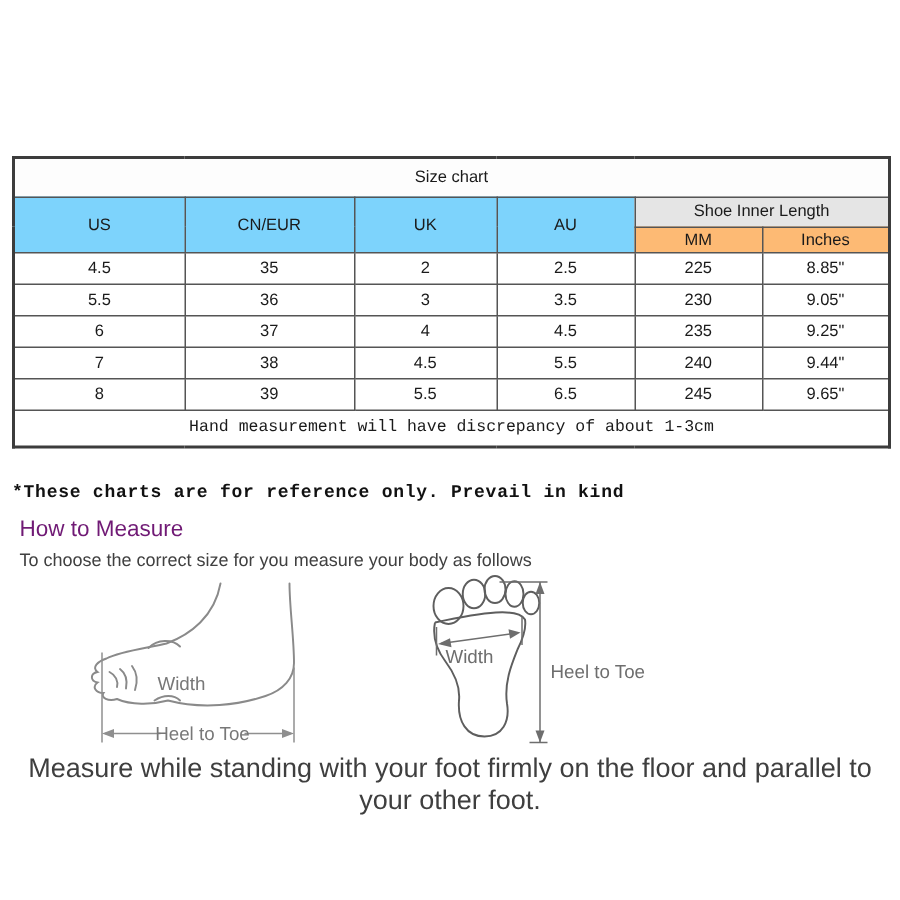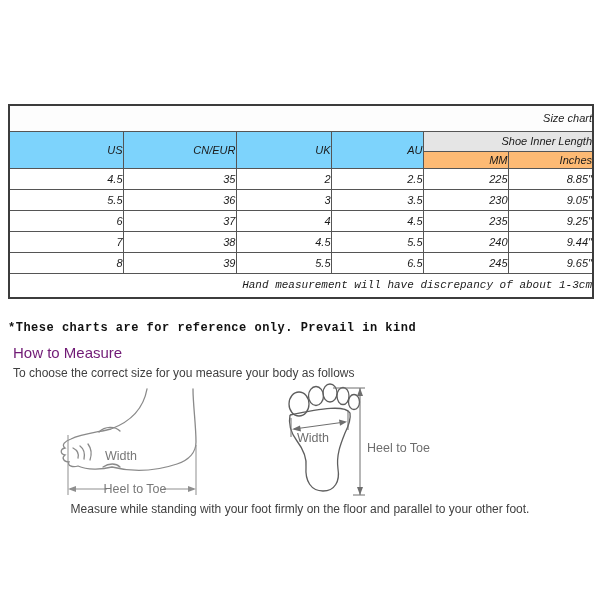--- a/index.html
+++ b/index.html
@@ -3,41 +3,41 @@
 <meta charset="utf-8">
 <style>
   * { margin:0; padding:0; box-sizing:border-box; }
   html,body { width:600px; height:600px; background:#ffffff; overflow:hidden;
               font-family:"Liberation Sans", sans-serif; position:relative; }
 
   .table-wrap { position:absolute; left:8px; top:104px; width:585px; }
   table.size-table { width:100%; border-collapse:collapse; table-layout:fixed;
                      border:2px solid #3c3c3c; }
   table.size-table td, table.size-table th {
-      border:1px solid #555555; text-align:right; vertical-align:middle;
-      font-size:11px; font-weight:normal; color:#1a1a1a; padding:0;font-style:italic; }
+      border:1px solid #555555; text-align:center; vertical-align:middle;
+      font-size:11px; font-weight:normal; color:#1a1a1a; padding:0; }
   td.title-cell  { height:26px; font-size:14.5px; font-weight:bold; background:#fdfdfd; }
   th.col-head    { background:#7dd3fc; font-size:13px; font-weight:bold; }
   th.inner-head  { background:#e5e5e5; font-size:13px; font-weight:bold; height:20px; }
   th.sub-head    { background:#fdba74; font-size:11px; font-weight:normal; height:17px; }
   tr.data-row td { height:21px; background:#ffffff; }
   td.foot-cell   { height:25px; background:#ffffff;
                    font-family:"Liberation Mono", monospace; font-weight:bold; font-size:12px; }
 
   .ref-note { position:absolute; left:8px; top:321px;
               font-family:"Liberation Mono", monospace; font-weight:bold;
               font-size:12px; color:#111111; letter-spacing:0.5px; }
   .htm-head { position:absolute; left:13px; top:344px; font-size:15px; color:#701a75; }
   .htm-sub  { position:absolute; left:13px; top:366px; font-size:12px; color:#404040; }
 
   .diagram-side { position:absolute; left:55px;  top:385px; }
   .diagram-top  { position:absolute; left:283px; top:383px; }
 
   .measure-note { position:absolute; left:0; top:502px; width:600px;
-                  text-align:center; font-size:12px; color:#3f3f3f; }
+                  text-align:center; font-size:18px; color:#3f3f3f; }
 
   svg text { font-family:"Liberation Sans", sans-serif; }
 </style>
 </head>
 <body>
 
 <div class="table-wrap">
   <table class="size-table">
     <colgroup>
       <col style="width:114px">

